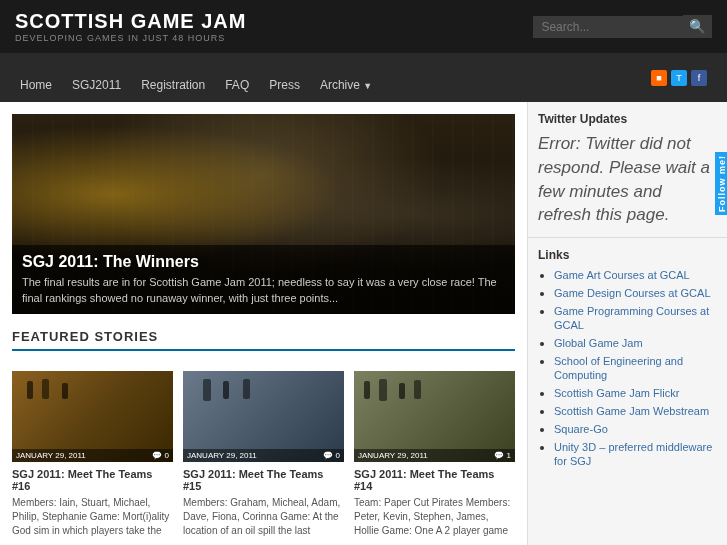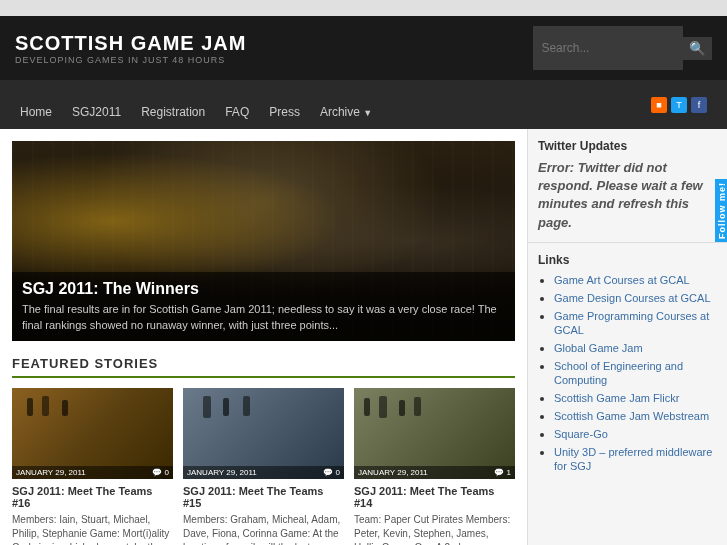--- a/index.html
+++ b/index.html
@@ -1,23 +1,23 @@
 <!DOCTYPE html>
 <html><head>
   <meta charset="utf-8">
   <style>
     * { margin: 0; padding: 0; box-sizing: border-box; }
     body { font-family: Arial, Helvetica, sans-serif; font-size: 12px; background: #e0e0e0; color: #333; width: 727px; }
 
     
-    #header { background: #1a1a1a; padding: 10px 15px 10px 15px; display: flex; align-items: center; justify-content: space-between; margin-top: 16px; }
+    #header { background: #1a1a1a; padding: 10px 15px 10px 15px; display: flex; align-items: center; justify-content: space-between; }
     #site-title-area h1 { color: #fff; font-size: 20px; font-weight: bold; letter-spacing: 1px; text-transform: uppercase; }
     #site-title-area p { color: #888; font-size: 9px; letter-spacing: 1px; text-transform: uppercase; }
     #search-area { display: flex; align-items: center; }
-    #search-area input { padding: 15px 8px; font-size: 12px; border: none; background: #3a3a3a; color: #ccc; width: 150px; }
+    #search-area input { padding: 4px 8px; font-size: 12px; border: none; background: #3a3a3a; color: #ccc; width: 150px; }
     #search-area button { background: #3a3a3a; border: none; color: #ccc; padding: 4px 6px; cursor: pointer; }
 
     
     #nav { background: #2a2a2a; padding: 0 10px; display: flex; align-items: center; justify-content: space-between; }
     #nav-left { display: flex; }
     #nav-left a { color: #ccc; text-decoration: none; padding: 10px 10px; font-size: 12px; display: inline-block; margin-top: 15px; }
     #nav-archive { display: flex; align-items: center; gap: 3px; }
     #nav-icons { display: flex; gap: 4px; padding: 0 10px; }
     .nav-icon { width: 16px; height: 16px; border-radius: 2px; display: inline-flex; align-items: center; justify-content: center; font-size: 9px; color: #fff; cursor: pointer; }
     .rss-icon { background: #f60; }
@@ -41,37 +41,37 @@
     }
     
     #hero-overlay { position: absolute; top: 0; left: 0; width: 100%; height: 100%;
       background: repeating-linear-gradient(90deg, rgba(255,200,100,0.03) 0px, transparent 2px, transparent 20px);
     }
     #hero-caption { position: absolute; bottom: 0; left: 0; right: 0; background: rgba(0,0,0,0.6); padding: 8px 10px; }
     #hero-caption h2 { color: #fff; font-size: 16px; margin-bottom: 4px; }
     #hero-caption p { color: #ccc; font-size: 11px; line-height: 1.4; }
 
     
-    #featured-label { font-size: 13px; font-weight: bold; color: #333; border-bottom: 2px solid #4d7c0f; padding-bottom: 5px; margin-bottom: 10px; text-transform: uppercase; letter-spacing: 1px; }
+    #featured-label { font-size: 13px; font-weight: bold; color: #333; border-bottom: 2px solid #0369a1; padding-bottom: 5px; margin-bottom: 20px; text-transform: uppercase; letter-spacing: 1px; }
     #featured-grid { display: flex; gap: 10px; }
     .featured-item { flex: 1; }
     .featured-thumb { width: 100%; height: 91px; background: #888; position: relative; overflow: hidden; margin-bottom: 6px; }
     .thumb-1 { background: linear-gradient(135deg, #8b6020 0%, #5a4010 50%, #3a2800 100%); }
     .thumb-2 { background: linear-gradient(135deg, #6a7a8a 0%, #4a5a6a 50%, #2a3a4a 100%); }
     .thumb-3 { background: linear-gradient(135deg, #7a8060 0%, #5a6040 50%, #3a4020 100%); }
     .thumb-overlay { position: absolute; bottom: 0; left: 0; right: 0; background: rgba(0,0,0,0.5); padding: 2px 4px; display: flex; justify-content: space-between; align-items: center; }
     .thumb-date { color: #fff; font-size: 8px; }
     .thumb-count { color: #fff; font-size: 8px; }
     .featured-item h3 { font-size: 11px; font-weight: bold; color: #333; margin-bottom: 4px; }
     .featured-item p { font-size: 10px; color: #555; line-height: 1.4; }
 
     
     #sidebar-twitter { padding: 10px; border-bottom: 1px solid #ddd; }
     #sidebar-twitter h3 { font-size: 12px; font-weight: bold; color: #333; margin-bottom: 6px; }
-    #sidebar-twitter p { font-size: 13px; color: #555; line-height: 1.4; font-style: italic; font-weight: bold; }
+    #sidebar-twitter p { font-size: 17px; color: #555; line-height: 1.4; font-style: italic; }
     #sidebar-links { padding: 10px; }
     #sidebar-links h3 { font-size: 12px; font-weight: bold; color: #333; margin-bottom: 6px; }
     #sidebar-links ul { list-style: disc; padding-left: 16px; }
     #sidebar-links ul li { margin-bottom: 4px; }
     #sidebar-links ul li a { color: #3a6ea5; text-decoration: none; font-size: 11px; }
 
     
     #follow-badge { position: absolute; top: 50px; right: -2px; background: #1da1f2; color: #fff; font-size: 9px; font-weight: bold; padding: 3px 2px; writing-mode: vertical-rl; text-orientation: mixed; transform: rotate(180deg); cursor: pointer; border-radius: 2px 0 0 2px; letter-spacing: 1px; }
   </style>
 </head>

